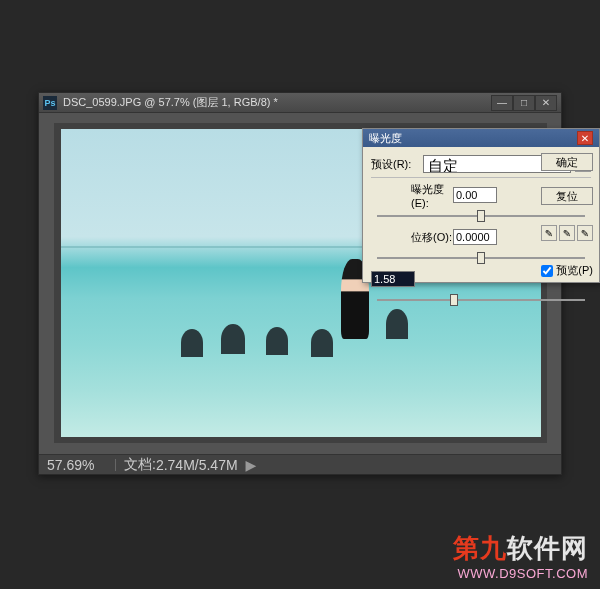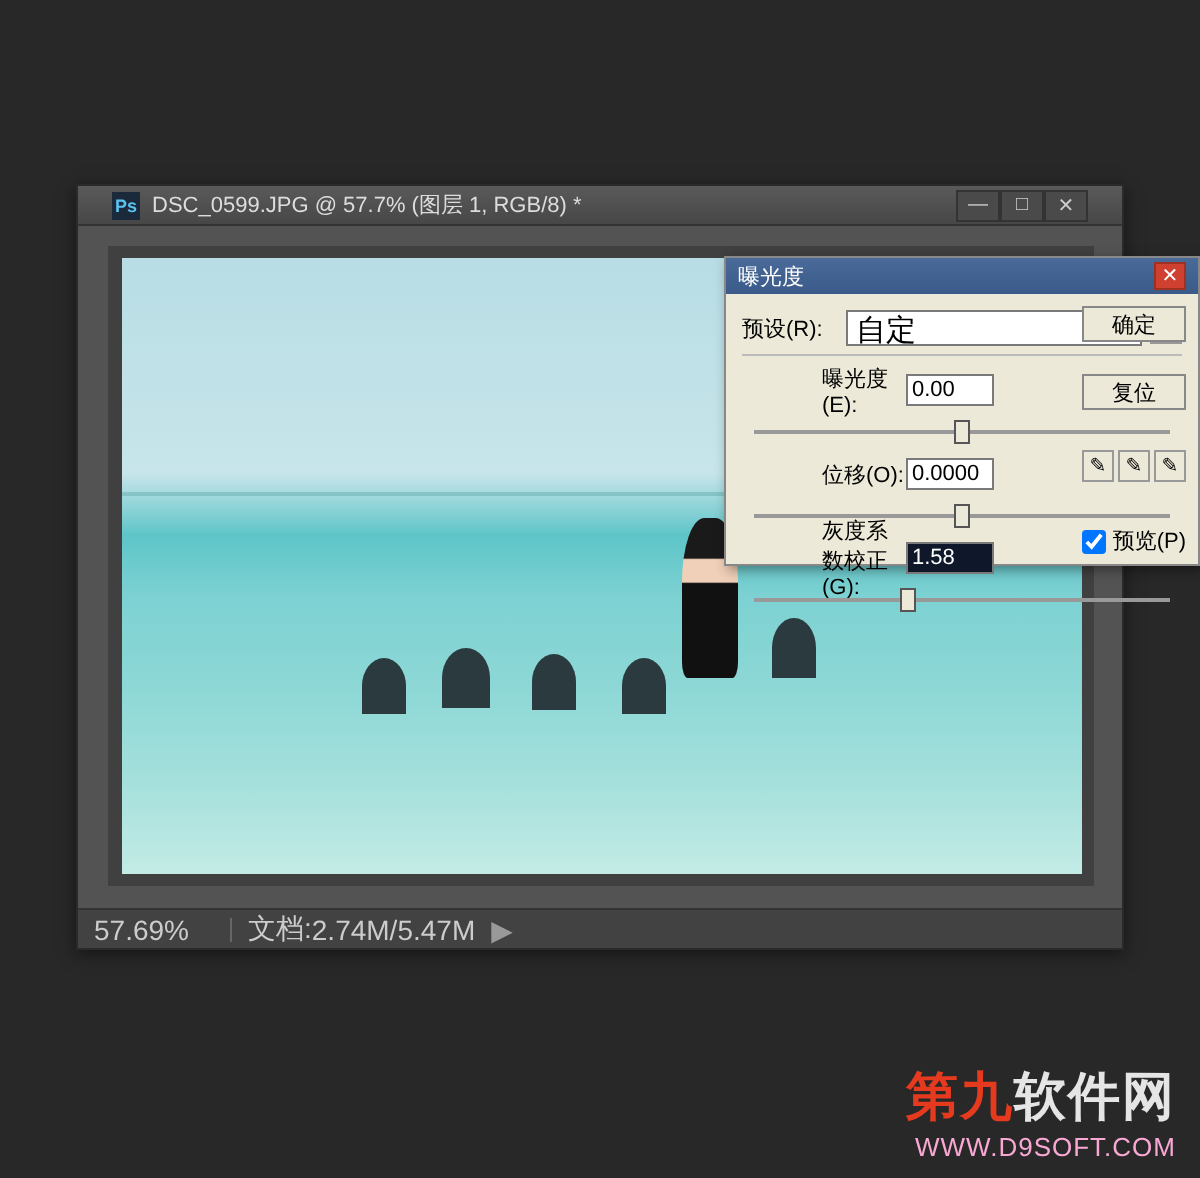--- a/index.html
+++ b/index.html
@@ -16,21 +16,21 @@
   left: 38px; top: 92px;
   width: 524px; height: 383px;
   background: #535353;
   border: 1px solid #2a2a2a;
   box-shadow: 0 2px 8px rgba(0,0,0,0.5);
 }
 .title-bar {
   height: 20px;
   background: linear-gradient(#5a5a5a,#474747);
   display: flex; align-items: center;
-  padding: 0 17px;
+  padding: 0 4px;
   color: #ddd;
   font-size: 11px;
   border-bottom: 1px solid #333;
 }
 .title-bar .ps-icon {
   width: 14px; height: 14px;
   background: #1a2a3a;
   color: #5bc1ef;
   font-size: 9px;
   display: flex; align-items: center; justify-content: center;
@@ -226,21 +226,20 @@
     <div class="slider-row">
       <label>位移(O):</label>
       <input type="text" value="0.0000" style="">
     </div>
     <div class="slider-track">
       <div class="line"></div>
       <div class="thumb" style="left:48%"></div>
     </div>
 
     <div class="slider-row">
-      <label>灰度系数校正(G):</label>
       <input type="text" class="hl" value="1.58" style="">
     </div>
     <div class="slider-track">
       <div class="line"></div>
       <div class="thumb" style="left:35%"></div>
     </div>
 
     <div class="right-col">
       <div class="btn">确定</div>
       <div class="btn">复位</div>

